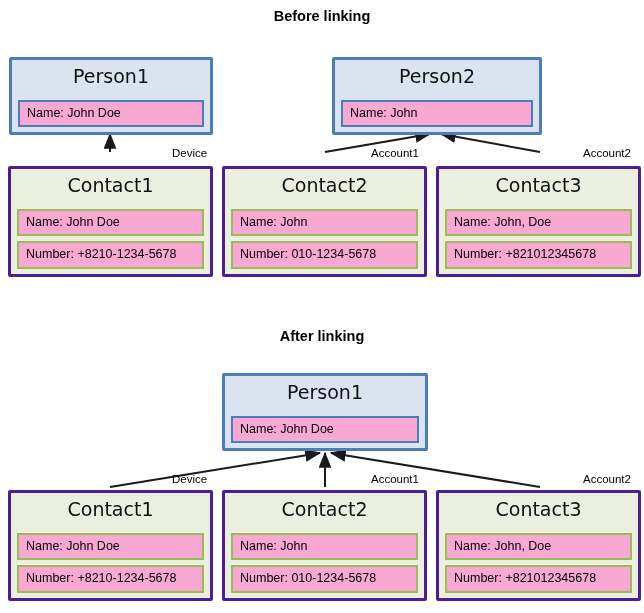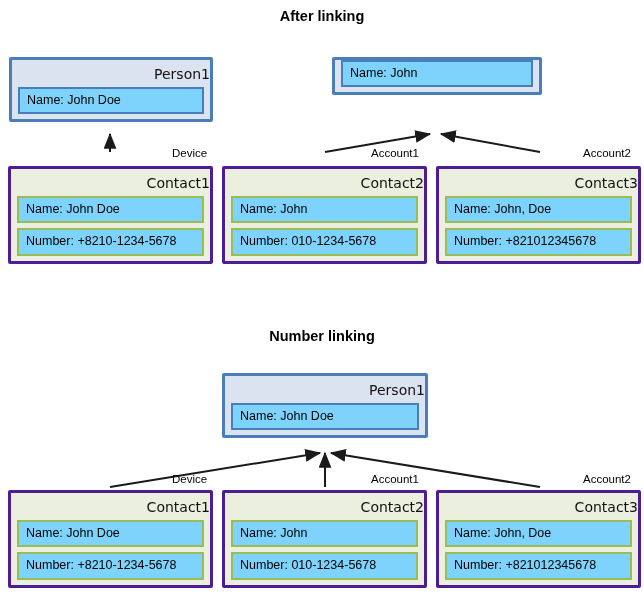--- a/index.html
+++ b/index.html
@@ -40,32 +40,32 @@
   }
   .entity.person {
     border: 3px solid #4A7EBB;
     background: #DCE3F0;
   }
   .entity.contact {
     border: 3px solid #4c1d95;
     background: #EAEFDE;
   }
   .entity-title {
-    text-align: right;
+    text-align: center;
     font-family: "DejaVu Sans", sans-serif;
-    font-size: 14px;
+    font-size: 19px;
     color: #111111;
     line-height: 1;
     padding-top: 7px;
-    padding-bottom: 6px;
+    padding-bottom: 14px;
     white-space: nowrap;
   }
   .field {
     box-sizing: border-box;
-    background: #7dd3fc;
+    background: #f9a8d4;
     margin: 0 6px 5px 6px;
     padding: 4px 7px 5px 7px;
     font-family: "Liberation Sans", sans-serif;
     font-size: 12.5px;
     color: #000000;
     white-space: nowrap;
     line-height: 1.15;
   }
   .entity.person .field { border: 2.5px solid #4A7EBB; }
   .entity.contact .field { border: 2.5px solid #9BBB59; }
@@ -88,23 +88,23 @@
     width: 644px;
     height: 613px;
     pointer-events: none;
   }
 </style>
 </head>
 <body>
 
 <div id="canvas">
 
-  <div class="section-title" id="title-before">After linking</div>
+  <div class="section-title" id="title-before">Before linking</div>
 
-  <div class="section-title" id="title-after">Number linking</div>
+  <div class="section-title" id="title-after">After linking</div>
 
   <svg id="arrows" viewBox="0 0 644 613" width="644" height="613">
     <defs>
       <marker id="ah" markerWidth="9" markerHeight="9" refX="7.4" refY="3.2" orient="auto" markerUnits="strokeWidth">
         <path d="M0,0 L8,3.2 L0,6.4 z" fill="#1A1A1A"></path>
       </marker>
     </defs>
 
     <line x1="110" y1="152" x2="110" y2="134" stroke="#1A1A1A" stroke-width="2" marker-end="url(#ah)"></line>
 
@@ -118,20 +118,21 @@
 
     <line x1="540" y1="487" x2="331" y2="453" stroke="#1A1A1A" stroke-width="2" marker-end="url(#ah)"></line>
   </svg>
 
   <div class="entity person" style="left:9px; top:57px; width:204px;">
     <div class="entity-title">Person1</div>
     <div class="field">Name:  John Doe</div>
   </div>
 
   <div class="entity person" style="left:332px; top:57px; width:210px;">
+    <div class="entity-title">Person2</div>
     <div class="field">Name:  John</div>
   </div>
 
   <div class="edge-label" style="left:172px; top:147px;">Device</div>
   <div class="edge-label" style="left:371px; top:147px;">Account1</div>
   <div class="edge-label" style="left:583px; top:147px;">Account2</div>
 
   <div class="entity contact" style="left:8px; top:166px; width:205px;">
     <div class="entity-title">Contact1</div>
     <div class="field">Name:  John Doe</div>

